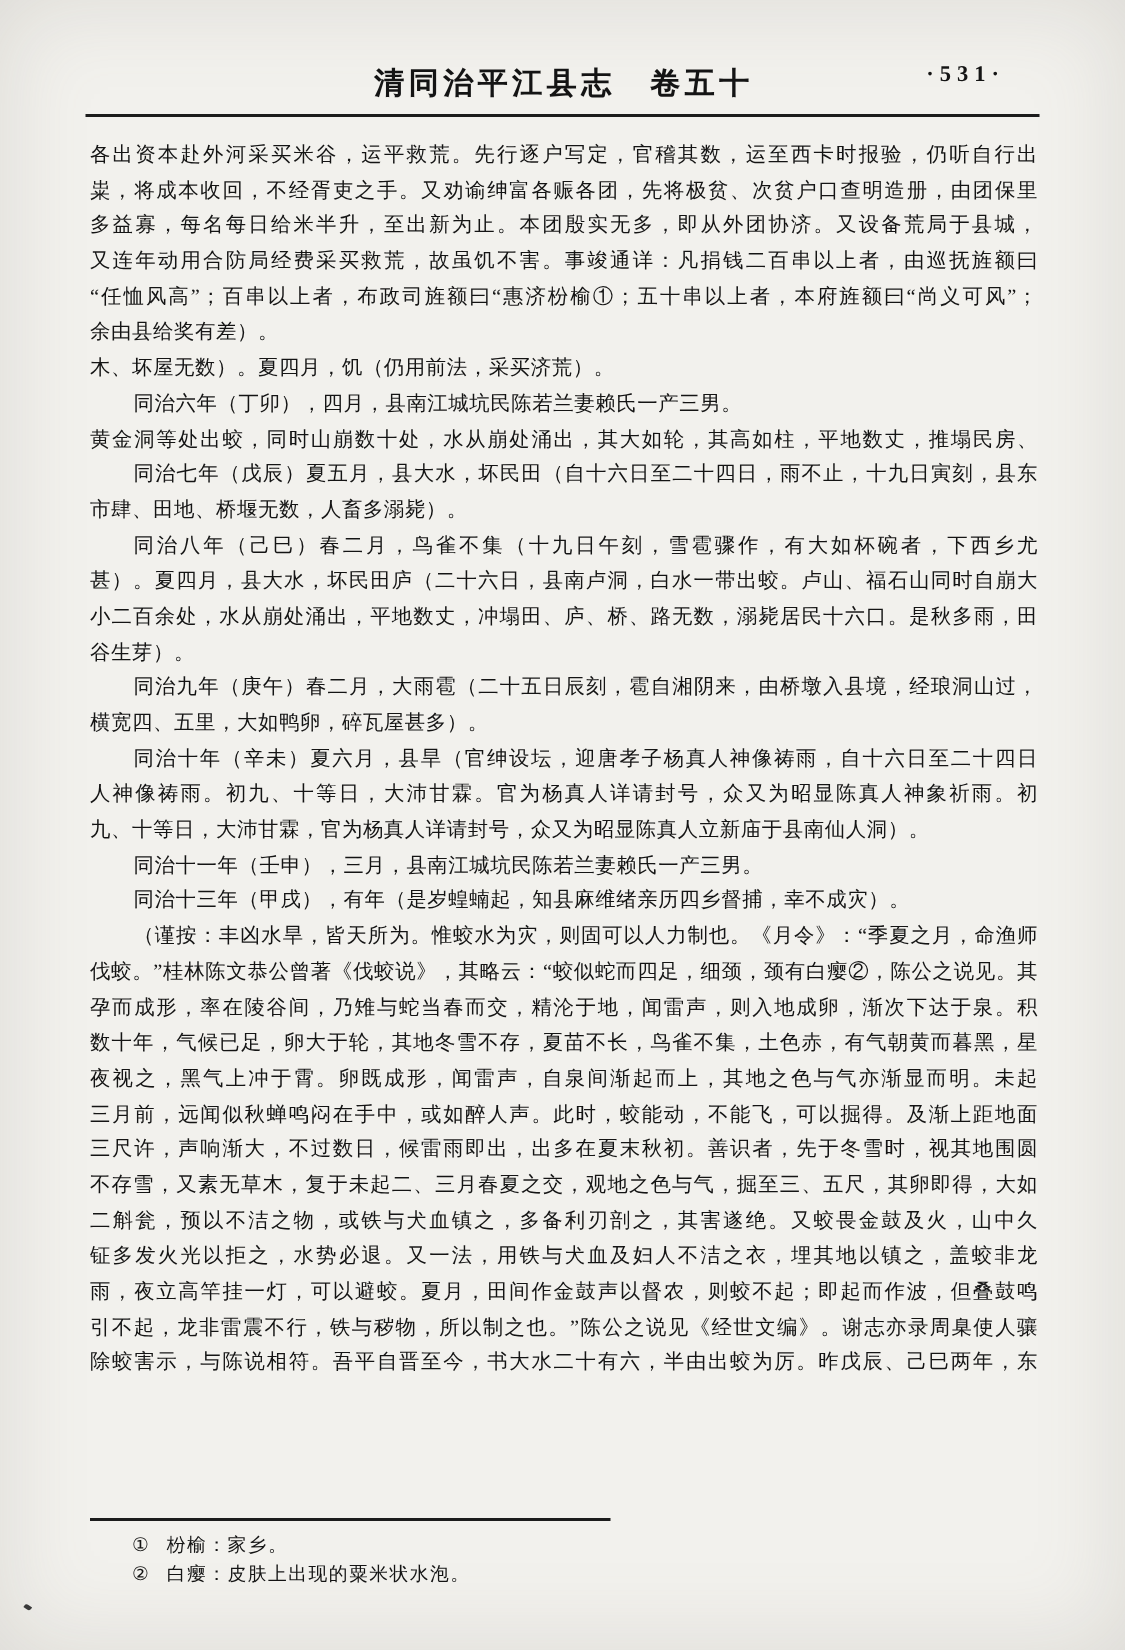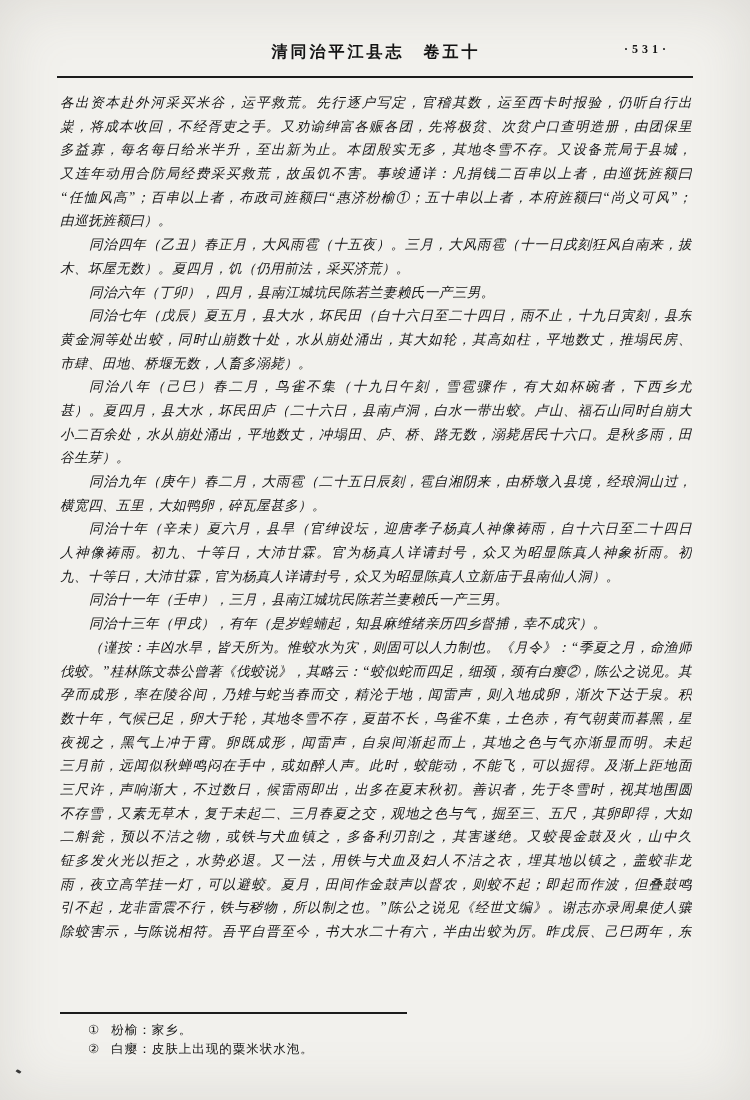--- a/index.html
+++ b/index.html
@@ -14,46 +14,45 @@
   .page {
     position: absolute; inset: 0;
     box-shadow: inset 0 0 60px rgba(120,115,105,0.18);
   }
   
   .header {
     position: absolute; top: 42px; left: 60px; width: 632px; height: 24px;
   }
   .header-title {
     position: absolute; left: 0; right: 0; text-align: center;
-    font-size: 16px; font-weight: bold; letter-spacing: 3px;
+    font-size: 20px; font-weight: bold; letter-spacing: 3px;
     white-space: pre;
   }
   .page-number {
     position: absolute; right: 22px; top: 0;
-    font-size: 12px; font-weight: bold; letter-spacing: 4px;
+    font-size: 15px; font-weight: bold; letter-spacing: 4px;
   }
   .header-rule {
     position: absolute; top: 76px; left: 57px; width: 636px; height: 2px;
     background: #1c1c1c;
   }
   
   .body-text {
     position: absolute; top: 91px; left: 60px; width: 632px;
     font-size: 13.6px; line-height: 23.7px;
     font-weight: 500;
     letter-spacing: 0.4px;
   }
   .line {
     height: 23.7px; overflow: hidden;
     text-align: justify;
     text-align-last: justify;
     text-justify: inter-character;
     word-break: break-all;
     white-space: normal;
-    font-style: italic;
   }
   .line.last { text-align-last: left; }
   .line.indent { text-indent: 29px; }
   
   .footnote-divider {
     position: absolute; top: 1012px; left: 60px; width: 347px; height: 2px;
     background: #1c1c1c;
   }
   .footnotes {
     position: absolute; top: 1021px; left: 88px; width: 560px;
@@ -76,29 +75,28 @@
   <div class="header">
     <div class="header-title">清同治平江县志　卷五十</div>
     <div class="page-number">·531·</div>
   </div>
 
   <div class="header-rule"></div>
 
   <div class="body-text">
       <div class="line">各出资本赴外河采买米谷，运平救荒。先行逐户写定，官稽其数，运至西卡时报验，仍听自行出</div>
       <div class="line">粜，将成本收回，不经胥吏之手。又劝谕绅富各赈各团，先将极贫、次贫户口查明造册，由团保里</div>
-      <div class="line">多益寡，每名每日给米半升，至出新为止。本团殷实无多，其地冬雪不存。又设备荒局于县城，</div>
+      <div class="line">多益寡，每名每日给米半升，至出新为止。本团殷实无多，即从外团协济。又设备荒局于县城，</div>
       <div class="line">又连年动用合防局经费采买救荒，故虽饥不害。事竣通详：凡捐钱二百串以上者，由巡抚旌额曰</div>
       <div class="line">“任恤风高”；百串以上者，布政司旌额曰“惠济枌榆①；五十串以上者，本府旌额曰“尚义可风”；</div>
-      <div class="line last">由巡抚旌额曰）。</div>
-      <div class="line indent">同治四年（乙丑）春正月，大风雨雹（十五夜）。三月，大风雨雹（十一日戌刻狂风自南来，拔</div>
+      <div class="line last">余由县给奖有差）。</div>
       <div class="line last">木、坏屋无数）。夏四月，饥（仍用前法，采买济荒）。</div>
       <div class="line indent last">同治六年（丁卯），四月，县南江城坑民陈若兰妻赖氏一产三男。</div>
+      <div class="line">黄金洞等处出蛟，同时山崩数十处，水从崩处涌出，其大如轮，其高如柱，平地数丈，推塌民房、</div>
       <div class="line indent">同治七年（戊辰）夏五月，县大水，坏民田（自十六日至二十四日，雨不止，十九日寅刻，县东</div>
-      <div class="line">黄金洞等处出蛟，同时山崩数十处，水从崩处涌出，其大如轮，其高如柱，平地数丈，推塌民房、</div>
       <div class="line last">市肆、田地、桥堰无数，人畜多溺毙）。</div>
       <div class="line indent">同治八年（己巳）春二月，鸟雀不集（十九日午刻，雪雹骤作，有大如杯碗者，下西乡尤</div>
       <div class="line">甚）。夏四月，县大水，坏民田庐（二十六日，县南卢洞，白水一带出蛟。卢山、福石山同时自崩大</div>
       <div class="line">小二百余处，水从崩处涌出，平地数丈，冲塌田、庐、桥、路无数，溺毙居民十六口。是秋多雨，田</div>
       <div class="line last">谷生芽）。</div>
       <div class="line indent">同治九年（庚午）春二月，大雨雹（二十五日辰刻，雹自湘阴来，由桥墩入县境，经琅洞山过，</div>
       <div class="line last">横宽四、五里，大如鸭卵，碎瓦屋甚多）。</div>
       <div class="line indent">同治十年（辛未）夏六月，县旱（官绅设坛，迎唐孝子杨真人神像祷雨，自十六日至二十四日</div>
       <div class="line">人神像祷雨。初九、十等日，大沛甘霖。官为杨真人详请封号，众又为昭显陈真人神象祈雨。初</div>
       <div class="line last">九、十等日，大沛甘霖，官为杨真人详请封号，众又为昭显陈真人立新庙于县南仙人洞）。</div>

